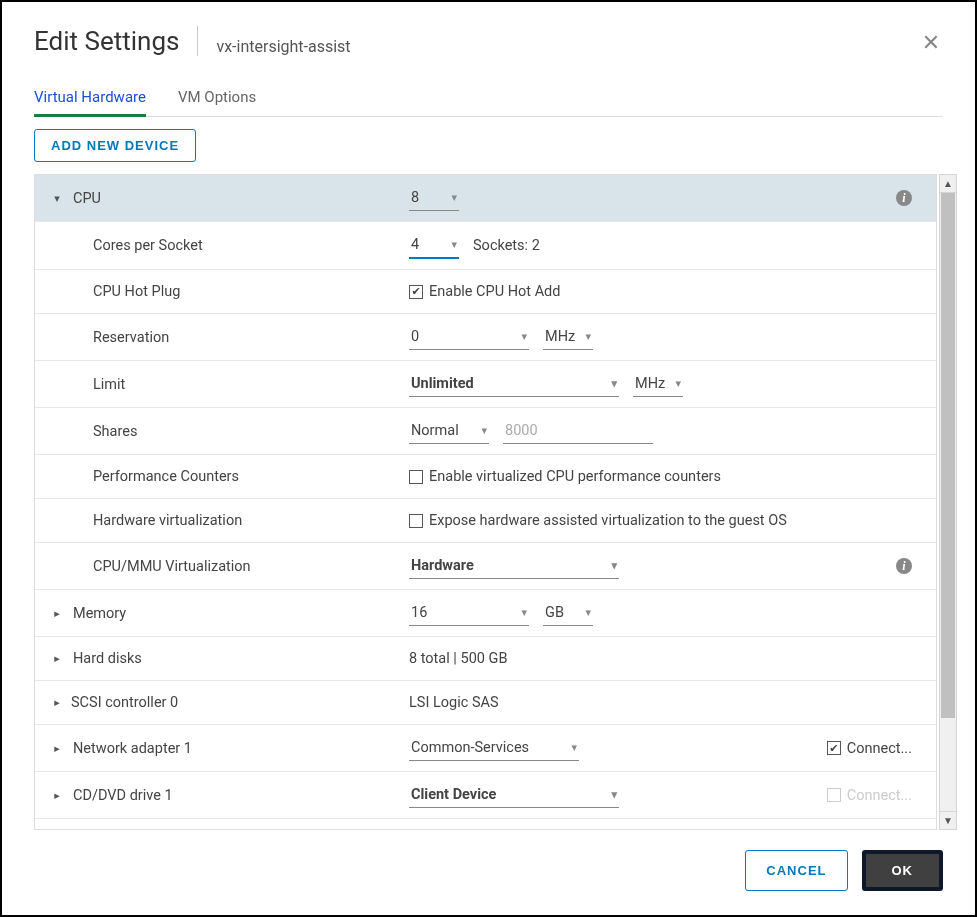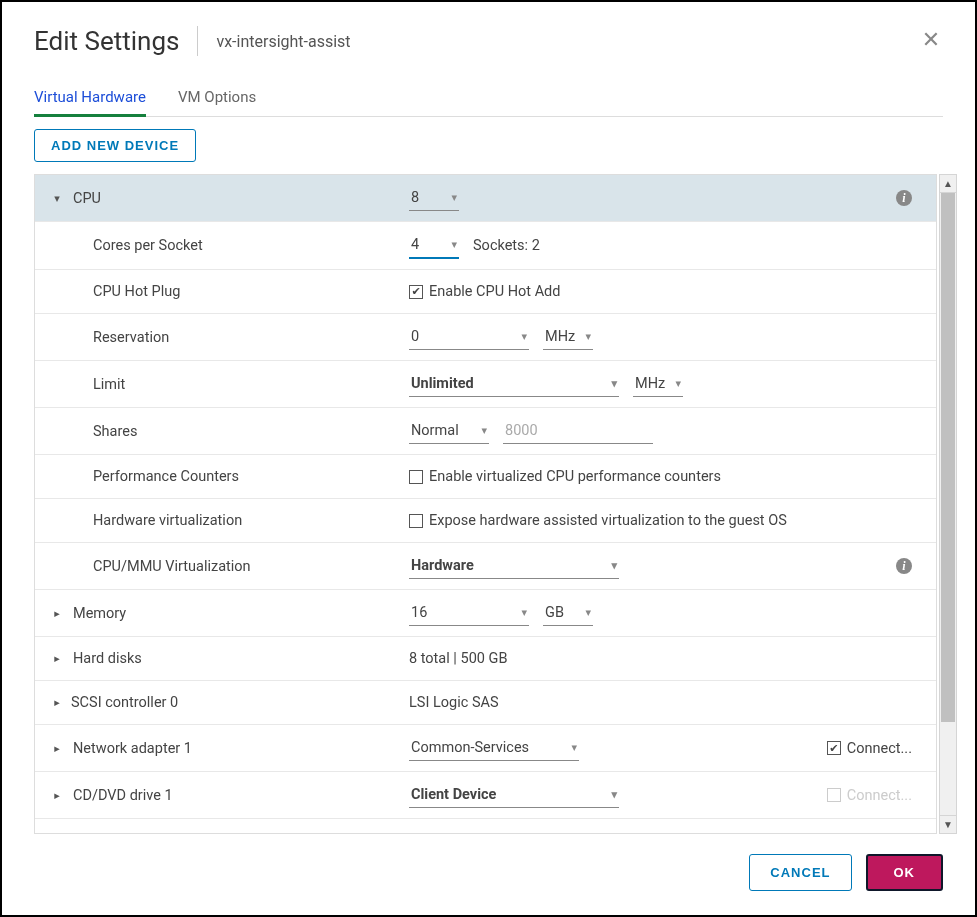--- a/index.html
+++ b/index.html
@@ -9,21 +9,21 @@
     background: #fff;
     color: #333;
     width: 977px;
     height: 917px;
     border: 2px solid #000;
     display: flex;
     flex-direction: column;
   }
   .header {
     display: flex;
-    align-items: center;
+    align-items: flex-end;
     padding: 24px 32px 0 32px;
   }
   .title {
     font-size: 26px;
     font-weight: 400;
     color: #333;
     padding-right: 18px;
     border-right: 1px solid #ccc;
   }
   .subtitle {
@@ -221,22 +221,22 @@
     border: 1px solid #0079b8;
     color: #0079b8;
     font-size: 13px;
     font-weight: 600;
     letter-spacing: 1px;
     padding: 9px 20px;
     border-radius: 3px;
     cursor: pointer;
   }
   .btn-ok {
-    background: #be185d;
-    border: 2px solid #0f172a;
+    background: #404040;
+    border: 4px solid #0f172a;
     color: #fff;
     font-size: 13px;
     font-weight: 600;
     letter-spacing: 1px;
     padding: 9px 26px;
     border-radius: 3px;
     cursor: pointer;
   }
   .disabled-text { color: #ccc; }
 </style>

